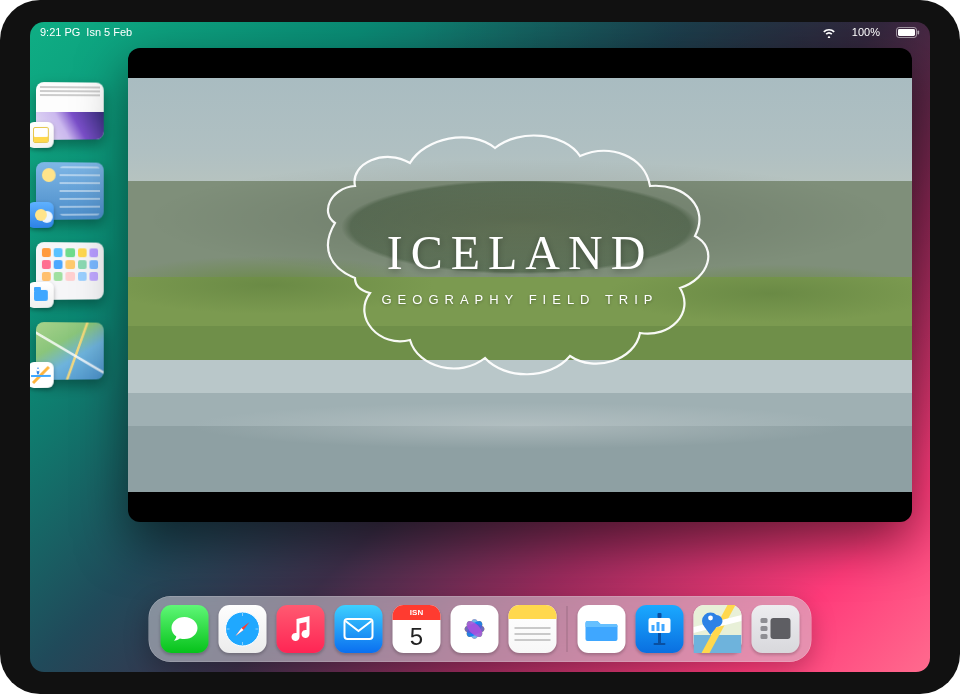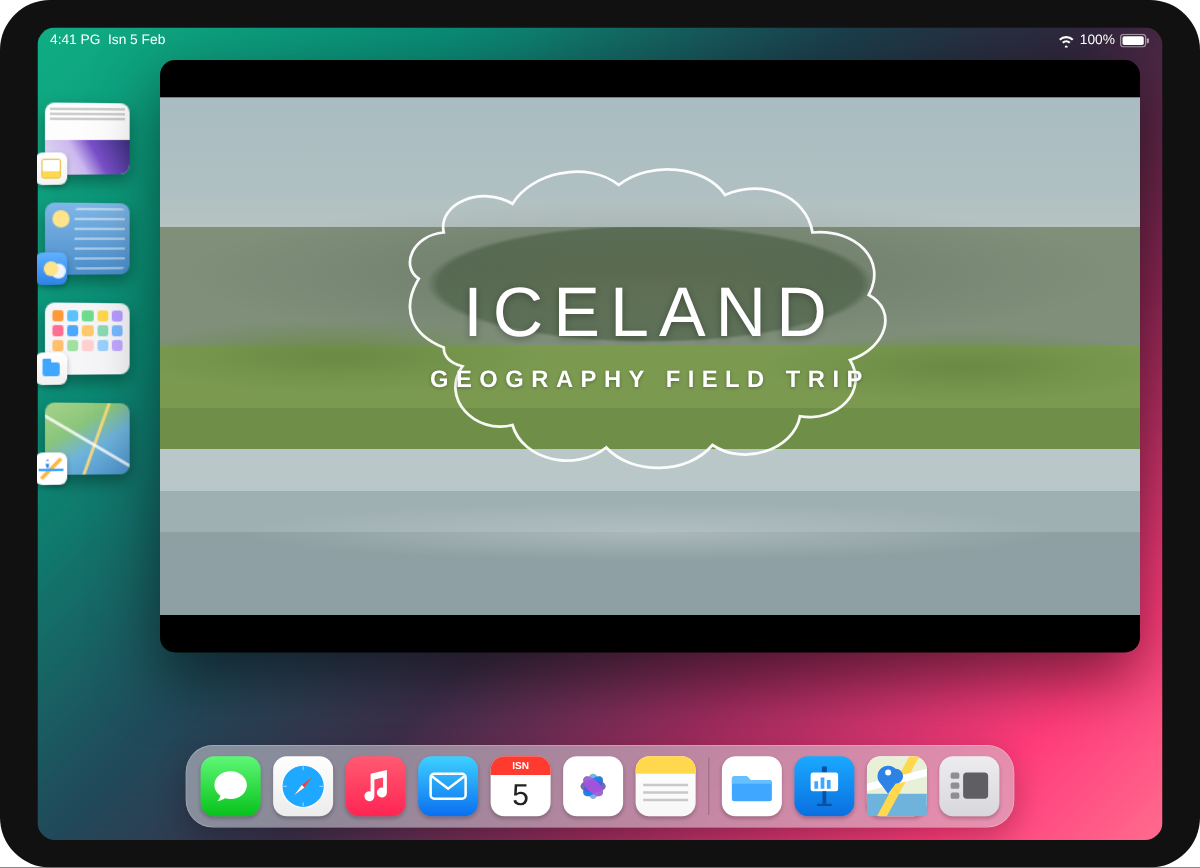--- a/index.html
+++ b/index.html
@@ -24,21 +24,21 @@
   }
 
   
   .status-bar {
     position: absolute; top: 4px; left: 10px; right: 10px;
     display: flex; justify-content: space-between; align-items: center;
     color: #fff; font-size: 11px; font-weight: 500;
     z-index: 50;
   }
   .status-left { display: flex; gap: 6px; align-items: center; }
-  .status-right { display: flex; gap: 4px; align-items: center; }
+  .status-right { display: flex; gap: 16px; align-items: center; }
   .wifi-icon svg, .battery-icon svg { display: block; }
 
   
   .stage-stack {
     position: absolute;
     left: 6px; top: 60px;
     width: 80px;
     display: flex; flex-direction: column; gap: 22px;
     z-index: 10;
   }
@@ -147,26 +147,26 @@
   }
   .iceland-outline {
     position:absolute; left:50%; top:48%; transform:translate(-50%,-56%);
     width:440px; height:300px;
   }
   .center-text {
     position:absolute; left:0; right:0; top:46%; transform:translateY(-50%);
     text-align:center; color:#fff;
   }
   .iceland-title {
-    font-size:56px; font-weight:500; letter-spacing:8px;
-    font-family:Liberation Sans, sans-serif;
+    font-size:48px; font-weight:500; letter-spacing:8px;
+    font-family:Liberation Serif, serif;
     text-shadow:0 2px 6px rgba(0,0,0,0.3);
   }
   .iceland-sub {
-    margin-top:12px; font-size:19px; letter-spacing:6px; font-weight:700;
+    margin-top:12px; font-size:13px; letter-spacing:6px; font-weight:400;
     text-shadow:0 1px 3px rgba(0,0,0,0.3);
   }
 
   
   .dock {
     position:absolute; left:50%; bottom:10px; transform:translateX(-50%);
     height:66px; padding:8px 12px;
     background:rgba(210,210,216,0.55);
     backdrop-filter: blur(20px);
     border-radius:22px;
@@ -203,21 +203,21 @@
   
 </style>
 </head>
 <body>
 
 <div class="device-frame">
   <div class="screen">
 
     <div class="status-bar">
       <div class="status-left">
-        <span>4:41 PG</span>
+        <span>9:21 PG</span>
         <span>Isn 5 Feb</span>
       </div>
       <div class="status-right">
         <span class="wifi-icon">
           <svg width="14" height="11" viewBox="0 0 14 11">
               <path d="M7 9.3a1.2 1.2 0 100 2.4 1.2 1.2 0 000-2.4zM3.6 6.6a5 5 0 016.8 0l-1.2 1.2a3.3 3.3 0 00-4.4 0zM1.2 4.2a8.4 8.4 0 0111.6 0L11.6 5.4a6.7 6.7 0 00-9.2 0z" fill="#fff"></path>
             </svg>
         </span>
         <span>100%</span>
         <span class="battery-icon">

